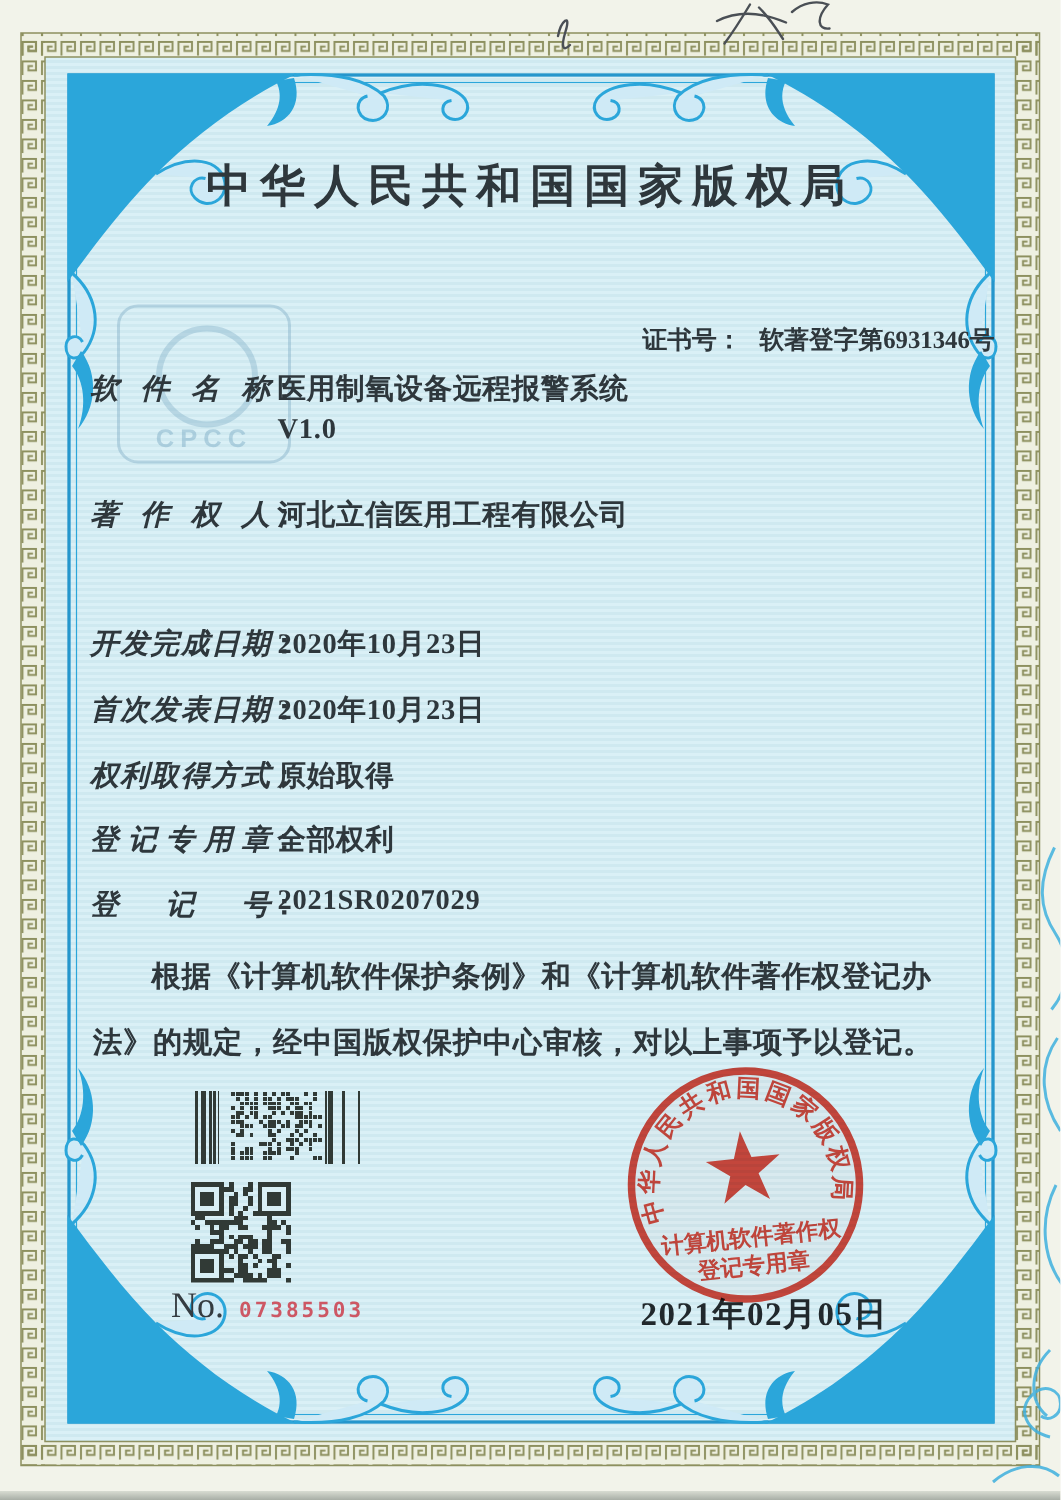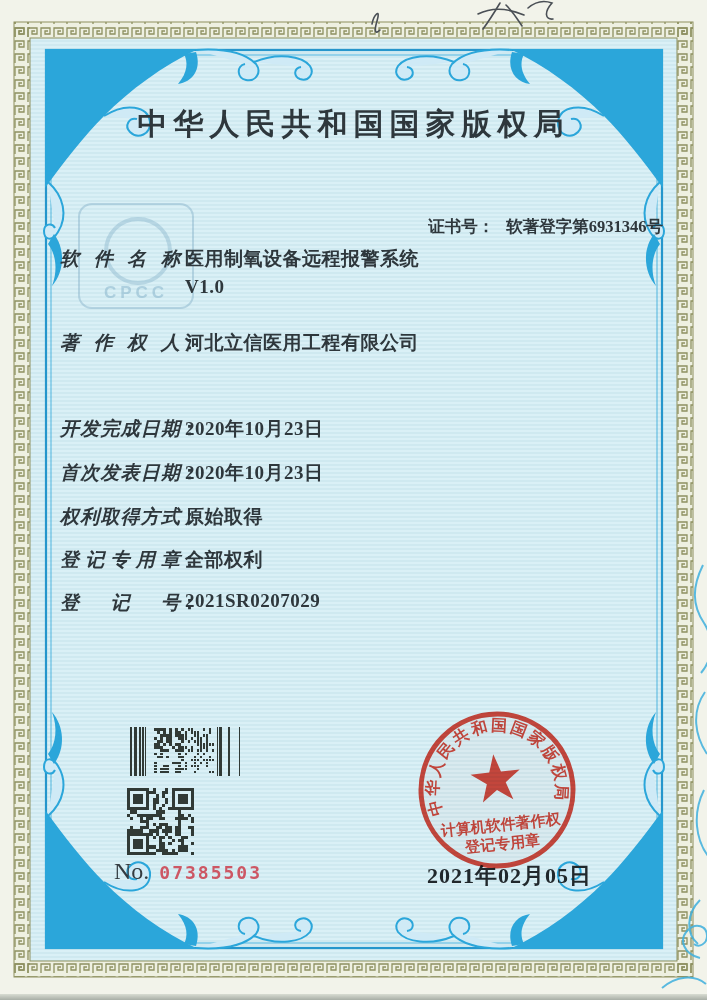--- a/index.html
+++ b/index.html
@@ -12,21 +12,21 @@
   .authority{left:0;top:104px;width:707px;text-align:center;font-size:30px;font-weight:bold;letter-spacing:6px;}
   .cert-title{left:0;top:152px;width:707px;text-align:center;font-size:37px;font-weight:bold;letter-spacing:2px;}
   .certno{top:216px;right:44px;font-size:16.5px;font-weight:bold;}
   .certno .num{margin-left:12px;}
   .frow{left:0;top:0;width:707px;font-size:19px;font-weight:bold;}
   .flabel{position:absolute;left:60px;width:120px;display:inline-block;text-align:justify;text-align-last:justify;font-style:italic;}
   .fcolon{position:absolute;left:180px;}
   .fvalue{position:absolute;left:185px;letter-spacing:0.5px;}
   .statement{left:62px;top:630px;width:590px;font-size:19.5px;font-weight:bold;line-height:44px;text-indent:2em;letter-spacing:0.5px;}
   .serial{left:114px;top:858px;font-size:24px;color:#343b40;}
-  .serial .sn{font-family:"DejaVu Sans Mono",monospace;font-size:18px;font-weight:bold;color:#cd5764;letter-spacing:2px;margin-left:10px;text-align:center;}
+  .serial .sn{font-family:"DejaVu Sans Mono",monospace;font-size:14px;font-weight:bold;color:#cd5764;letter-spacing:2px;margin-left:10px;text-align:center;}
   .issue-date{left:427px;top:861px;font-size:22px;font-weight:bold;color:#21282c;letter-spacing:1px;}
   .watermark{position:absolute;z-index:2;left:78px;top:203px;width:116px;height:106px;border:2px solid rgba(130,175,200,0.45);
     border-radius:14px;box-sizing:border-box;}
   .watermark .wcirc{position:absolute;left:24px;top:12px;width:60px;height:60px;border:4px solid rgba(130,175,200,0.4);border-radius:50%;}
   .watermark .wtext{position:absolute;left:0;bottom:4px;width:100%;text-align:center;color:rgba(130,175,200,0.5);
     font-family:"Liberation Sans",sans-serif;font-weight:bold;font-size:17px;letter-spacing:4px;}
   .barcode{position:absolute;z-index:3;left:128px;top:727px;}
   .qrcode{position:absolute;z-index:3;left:127px;top:788px;}
   .seal{position:absolute;z-index:4;left:409px;top:702px;transform:rotate(-6deg);mix-blend-mode:multiply;opacity:0.92;}
   .seal text{font-family:"Liberation Sans","DejaVu Sans",sans-serif;}
@@ -139,20 +139,21 @@
     <span class="flabel">登记专用章</span>
       <span class="fcolon">：</span>
       <span class="fvalue">全部权利</span>
   </div>
   <div class="content frow" style="top:590px;">
     <span class="flabel">登记号</span>
       <span class="fcolon">：</span>
       <span class="fvalue">2021SR0207029</span>
   </div>
 
+  <div class="content statement">根据《计算机软件保护条例》和《计算机软件著作权登记办法》的规定，经中国版权保护中心审核，对以上事项予以登记。</div>
 
   <svg class="barcode" width="113" height="49" viewBox="0 0 112 48" shape-rendering="crispEdges">
     <g id="bars">
         <rect x="2" y="0" width="2" height="48" fill="#313a36"></rect>
         <rect x="6" y="0" width="3" height="48" fill="#313a36"></rect>
         <rect x="11" y="0" width="2" height="48" fill="#313a36"></rect>
         <rect x="14" y="0" width="2" height="48" fill="#313a36"></rect>
         <rect x="17" y="0" width="1" height="48" fill="#313a36"></rect>
         <rect x="88" y="0" width="1" height="48" fill="#313a36"></rect>
         <rect x="90" y="0" width="3" height="48" fill="#313a36"></rect>

